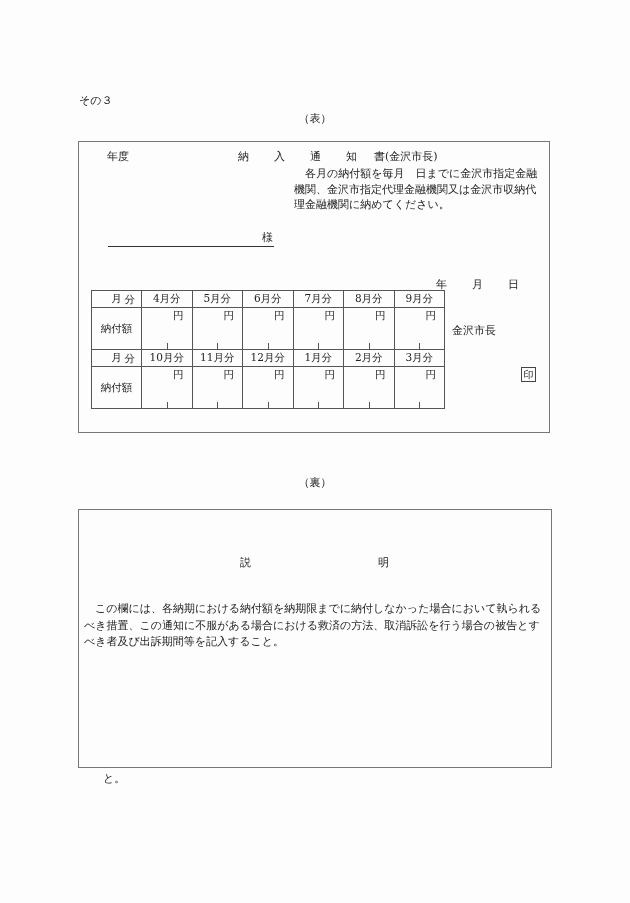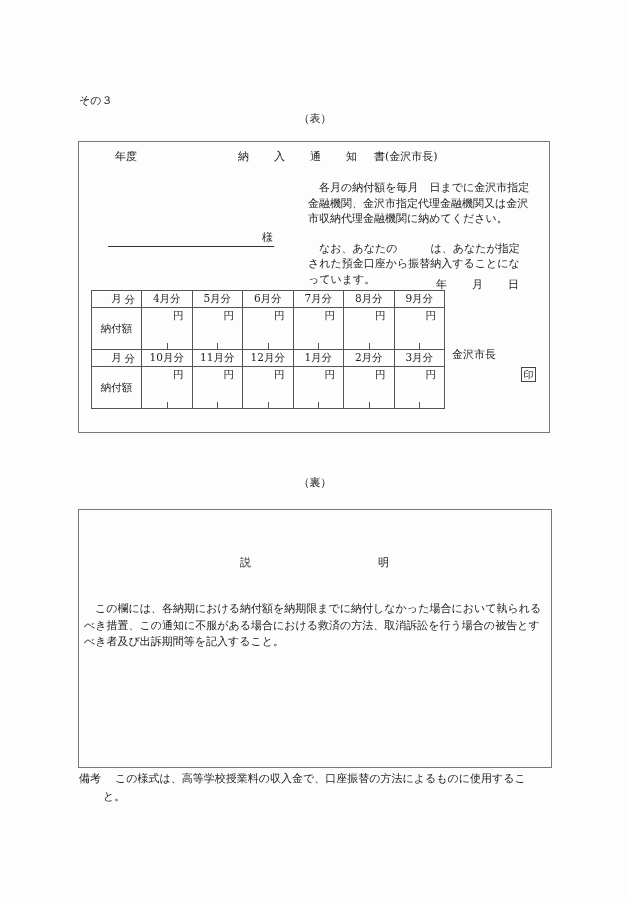--- a/index.html
+++ b/index.html
@@ -19,45 +19,45 @@
 
     .box1 {
       position: absolute; left: 78px; top: 141px; width: 472px; height: 292px;
       border: 1.5px solid #777; box-sizing: border-box;
     }
     .box2 {
       position: absolute; left: 78px; top: 509px; width: 474px; height: 259px;
       border: 1.5px solid #777; box-sizing: border-box;
     }
 
-    .nendo { left: 115px; top: 149px; }
+    .nendo { left: 107px; top: 149px; }
     .doc-title { left: 238px; top: 149px; }
     .doc-title span { display: inline-block; }
     .doc-title .w1 { width: 36px; }
     .doc-title .w2 { width: 36px; }
     .doc-title .w3 { width: 36px; }
     .doc-title .w4 { width: 28px; }
 
     .notice {
       position: absolute; left: 294px; top: 166px; width: 250px;
       font-size: 11px; line-height: 15.5px; white-space: normal;
     }
-    .notice p { margin: 14px; text-indent: 1em; }
+    .notice p { margin: 0; text-indent: 1em; }
 
     .addressee-line {
       position: absolute; left: 108px; top: 246px; width: 166px; height: 0;
       border-top: 1px solid #333;
     }
     .sama { left: 262px; top: 230px; }
 
     .date-line { left: 436px; top: 277px; }
     .date-line span { display: inline-block; }
     .date-line .y { width: 36px; }
     .date-line .m { width: 36px; }
-    .mayor { left: 452px; top: 347px; }
+    .mayor { left: 452px; top: 323px; }
     .seal {
       position: absolute; left: 521px; top: 367px; width: 13px; height: 13px;
       border: 1px solid #444; font-size: 10px; line-height: 13px; text-align: center;
     }
 
     table.pay {
       position: absolute; left: 91px; top: 290px;
       border-collapse: collapse; table-layout: fixed;
       font-size: 10.5px;
     }
@@ -101,21 +101,20 @@
 
 <div class="box1"></div>
 
 <div class="abs nendo">年度</div>
 <div class="abs doc-title">
   <span class="w1">納</span><span class="w2">入</span><span class="w3">通</span><span class="w4">知</span><span>書(金沢市長)</span>
 </div>
 
 <div class="notice">
   <p>各月の納付額を毎月　日までに金沢市指定金融機関、金沢市指定代理金融機関又は金沢市収納代理金融機関に納めてください。</p>
-  <p>なお、あなたの　　　は、あなたが指定された預金口座から振替納入することになっています。</p>
 </div>
 
 <div class="addressee-line"></div>
 <div class="abs sama">様</div>
 
 <div class="abs date-line">
   <span class="y">年</span><span class="m">月</span><span>日</span>
 </div>
 <div class="abs mayor">金沢市長</div>
 <div class="seal">印</div>
@@ -210,15 +209,14 @@
 
 <div class="box2"></div>
 <div class="abs setsumei">
   <span class="s1">説</span><span>明</span>
 </div>
 <div class="explain">
   <p>この欄には、各納期における納付額を納期限までに納付しなかった場合において執られるべき措置、この通知に不服がある場合における救済の方法、取消訴訟を行う場合の被告とすべき者及び出訴期間等を記入すること。</p>
 </div>
 
 <div class="remarks">
-  <div><span class="lbl">備考</span><span>この様式は、高等学校授業料の収入金で、口座振替の方法によるものに使用するこ</span></div>
   <div class="cont">と。</div>
 </div>
 
 </body></html>

